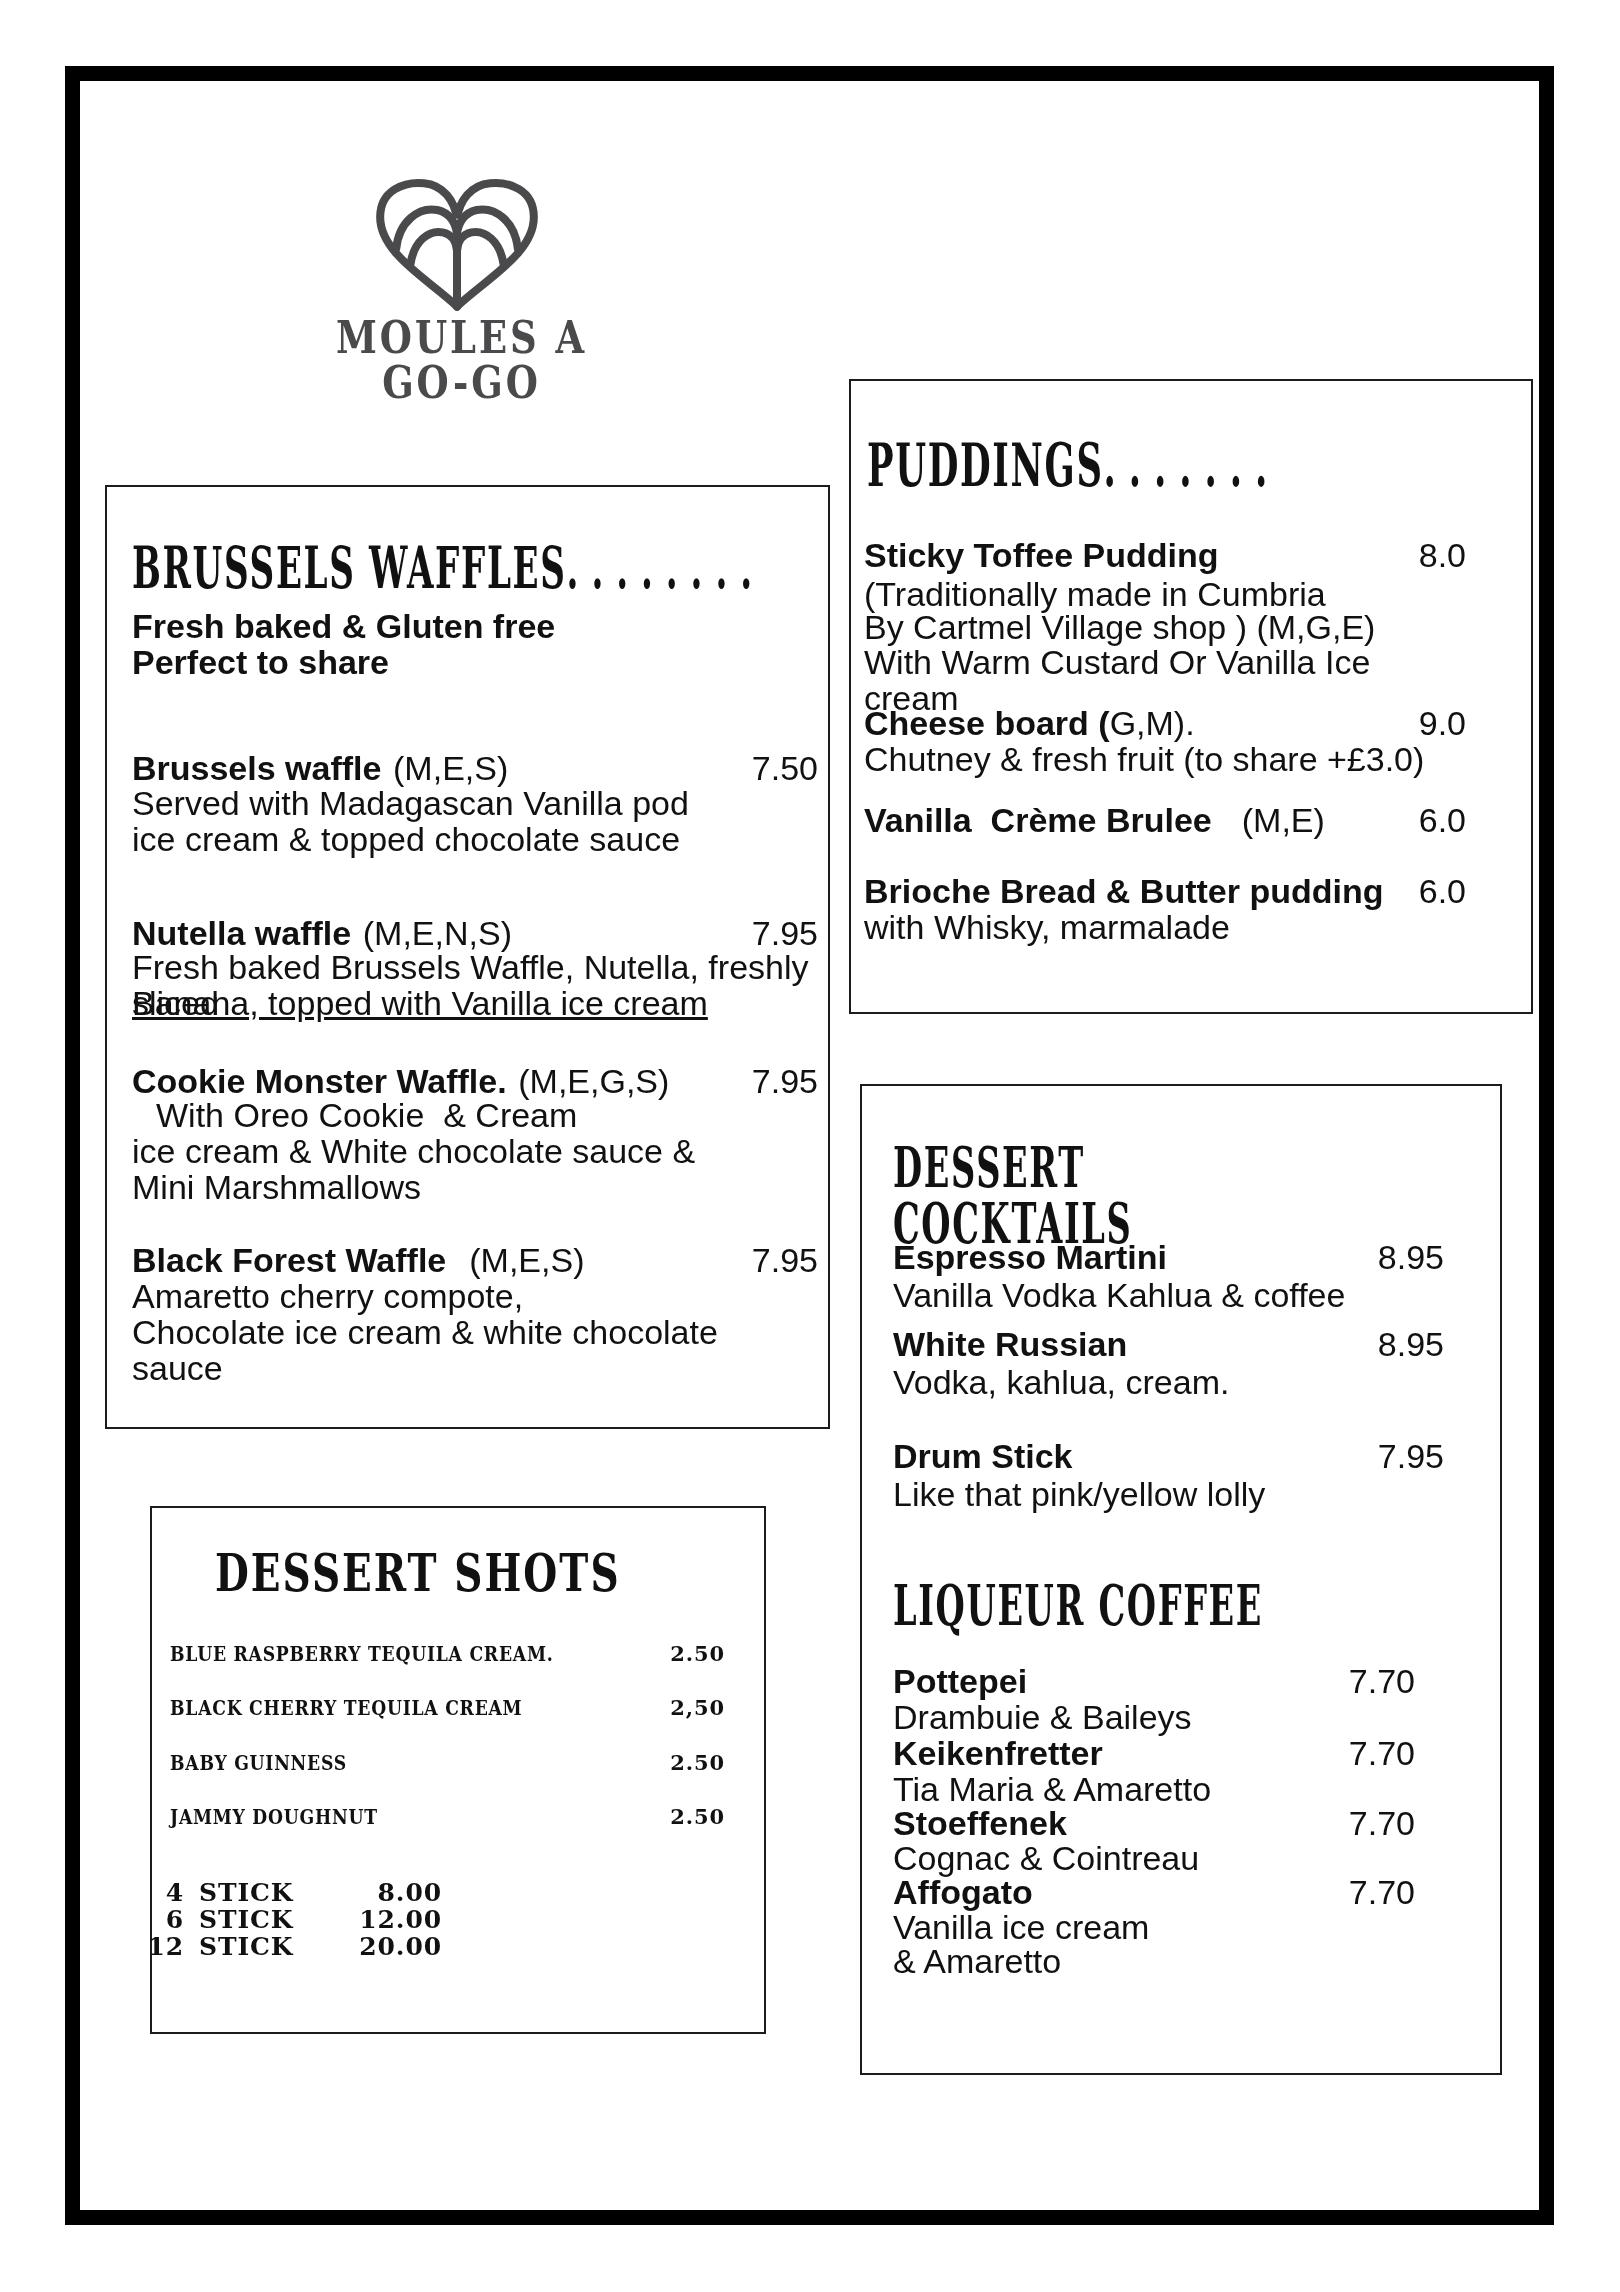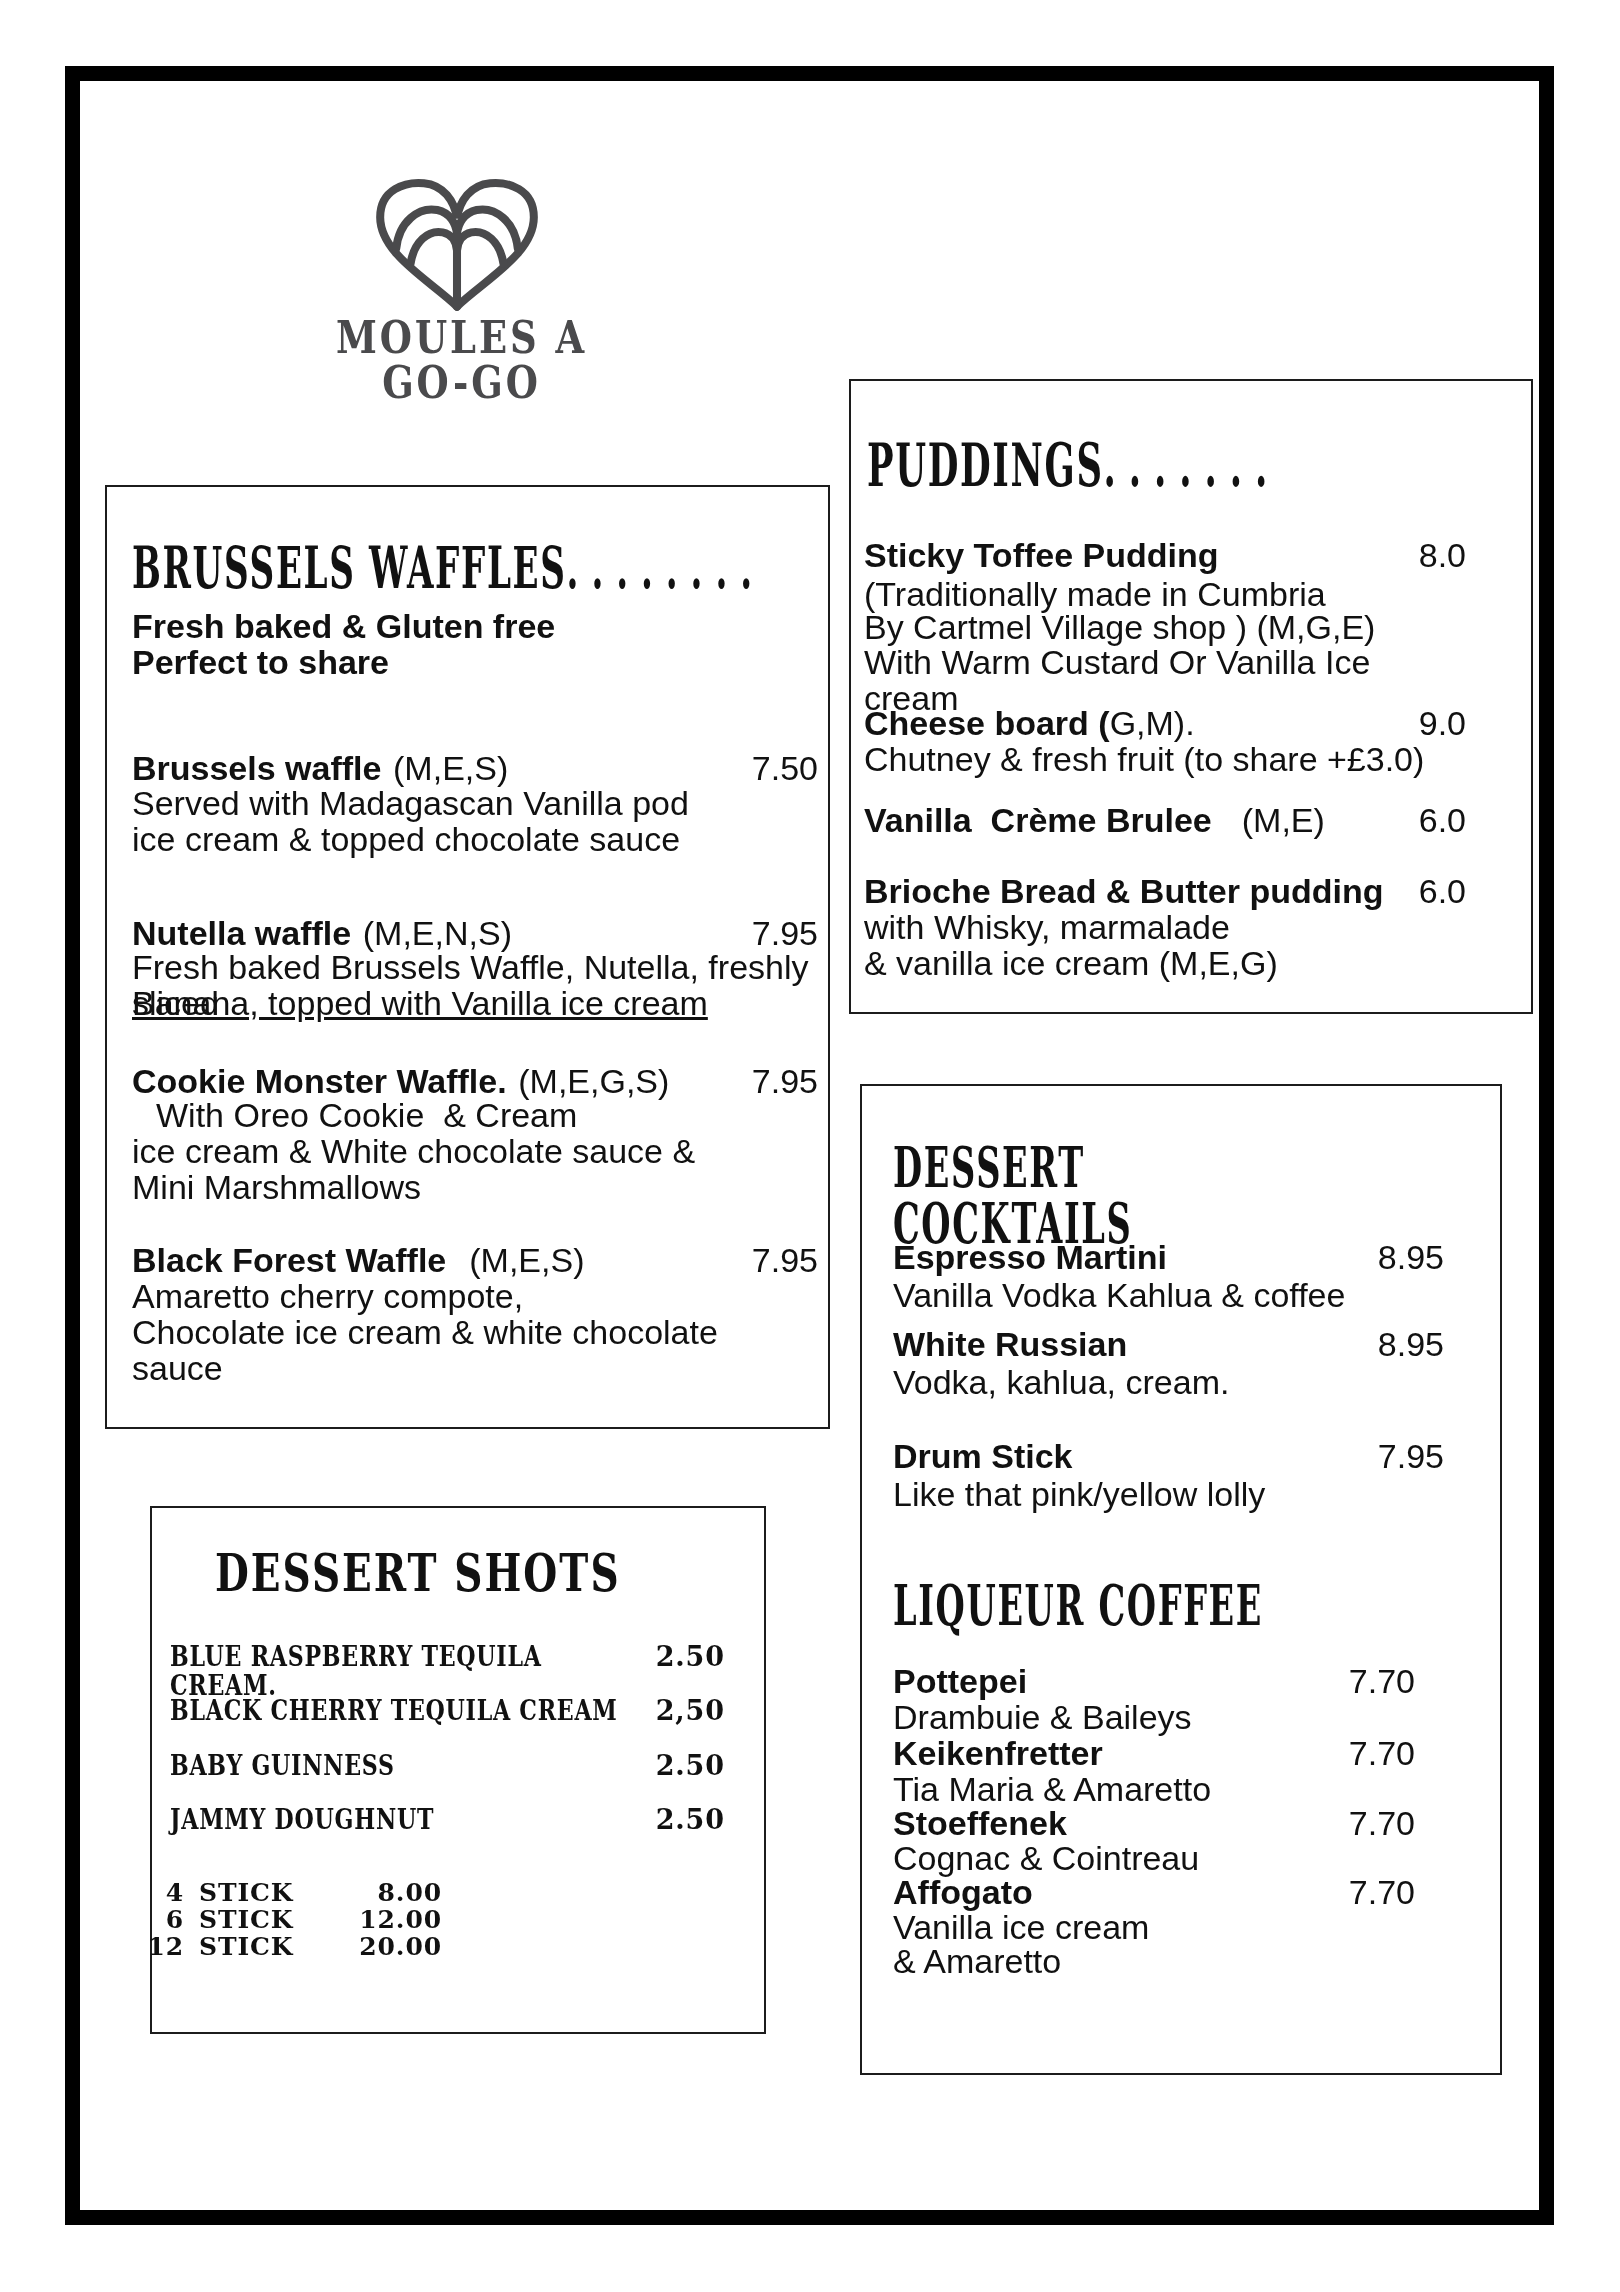--- a/index.html
+++ b/index.html
@@ -24,21 +24,21 @@
           line-height:1;letter-spacing:2.7px;transform:scaleX(0.60);transform-origin:0 60%;
           white-space:nowrap;}
   .stitle .dots{letter-spacing:21.5px;}
 
   .wrow{left:132px;width:686px;}
   .prow{left:864px;width:602px;}
   .crow{left:893px;width:551px;}
   .frow{left:893px;width:522px;}
 
   .srow{left:170px;width:555px;font-family:"DejaVu Serif",serif;font-weight:700;
-        font-size:27px;letter-spacing:0.9px;}
+        font-size:21px;letter-spacing:0.9px;}
   .srow .sname{display:inline-block;transform:scaleX(0.82);transform-origin:0 50%;}
   .srow .price{font-weight:700;}
   .stick{font-family:"DejaVu Serif",serif;font-weight:700;font-size:25px;letter-spacing:0.9px;}
 
   .logo-text{position:absolute;left:260px;top:315px;width:403px;text-align:center;
              font-family:"DejaVu Serif",serif;font-weight:700;font-size:45px;
              letter-spacing:3.6px;color:#4a4a4c;transform:scaleX(0.82);line-height:1;}
   .logo-svg{position:absolute;left:365px;top:177px;}
 </style>
 </head>
@@ -118,21 +118,20 @@
   <div class="row prow" style="top:802px;">
     <span class="b" data-bind="sections.puddings.vanilla.name">Vanilla  Crème Brulee</span><span class="alg" style="margin-left:30px;" data-bind="sections.puddings.vanilla.allergens">(M,E)</span>
     <span class="price" data-bind="sections.puddings.vanilla.price">6.0</span>
   </div>
 
   <div class="row prow" style="top:873px;">
     <span class="b" data-bind="sections.puddings.brioche.name">Brioche Bread &amp; Butter pudding</span>
     <span class="price" data-bind="sections.puddings.brioche.price">6.0</span>
   </div>
   <div class="row prow" style="top:909px;" data-bind="sections.puddings.brioche.desc.0">with Whisky, marmalade</div>
-  <div class="row prow" style="top:945px;" data-bind="sections.puddings.brioche.desc.1">&amp; vanilla ice cream (M,E,G)</div>
 
   <div class="stitle" style="left:893px;top:1139px;font-size:56px;"><span data-bind="sections.cocktails.title">DESSERT COCKTAILS</span></div>
 
   <div class="row crow" style="top:1239px;">
     <span class="b" data-bind="sections.cocktails.items.0.name">Espresso Martini</span>
     <span class="price" data-bind="sections.cocktails.items.0.price">8.95</span>
   </div>
   <div class="row crow" style="top:1277px;" data-bind="sections.cocktails.items.0.desc.0">Vanilla Vodka Kahlua &amp; coffee</div>
 
   <div class="row crow" style="top:1326px;">

